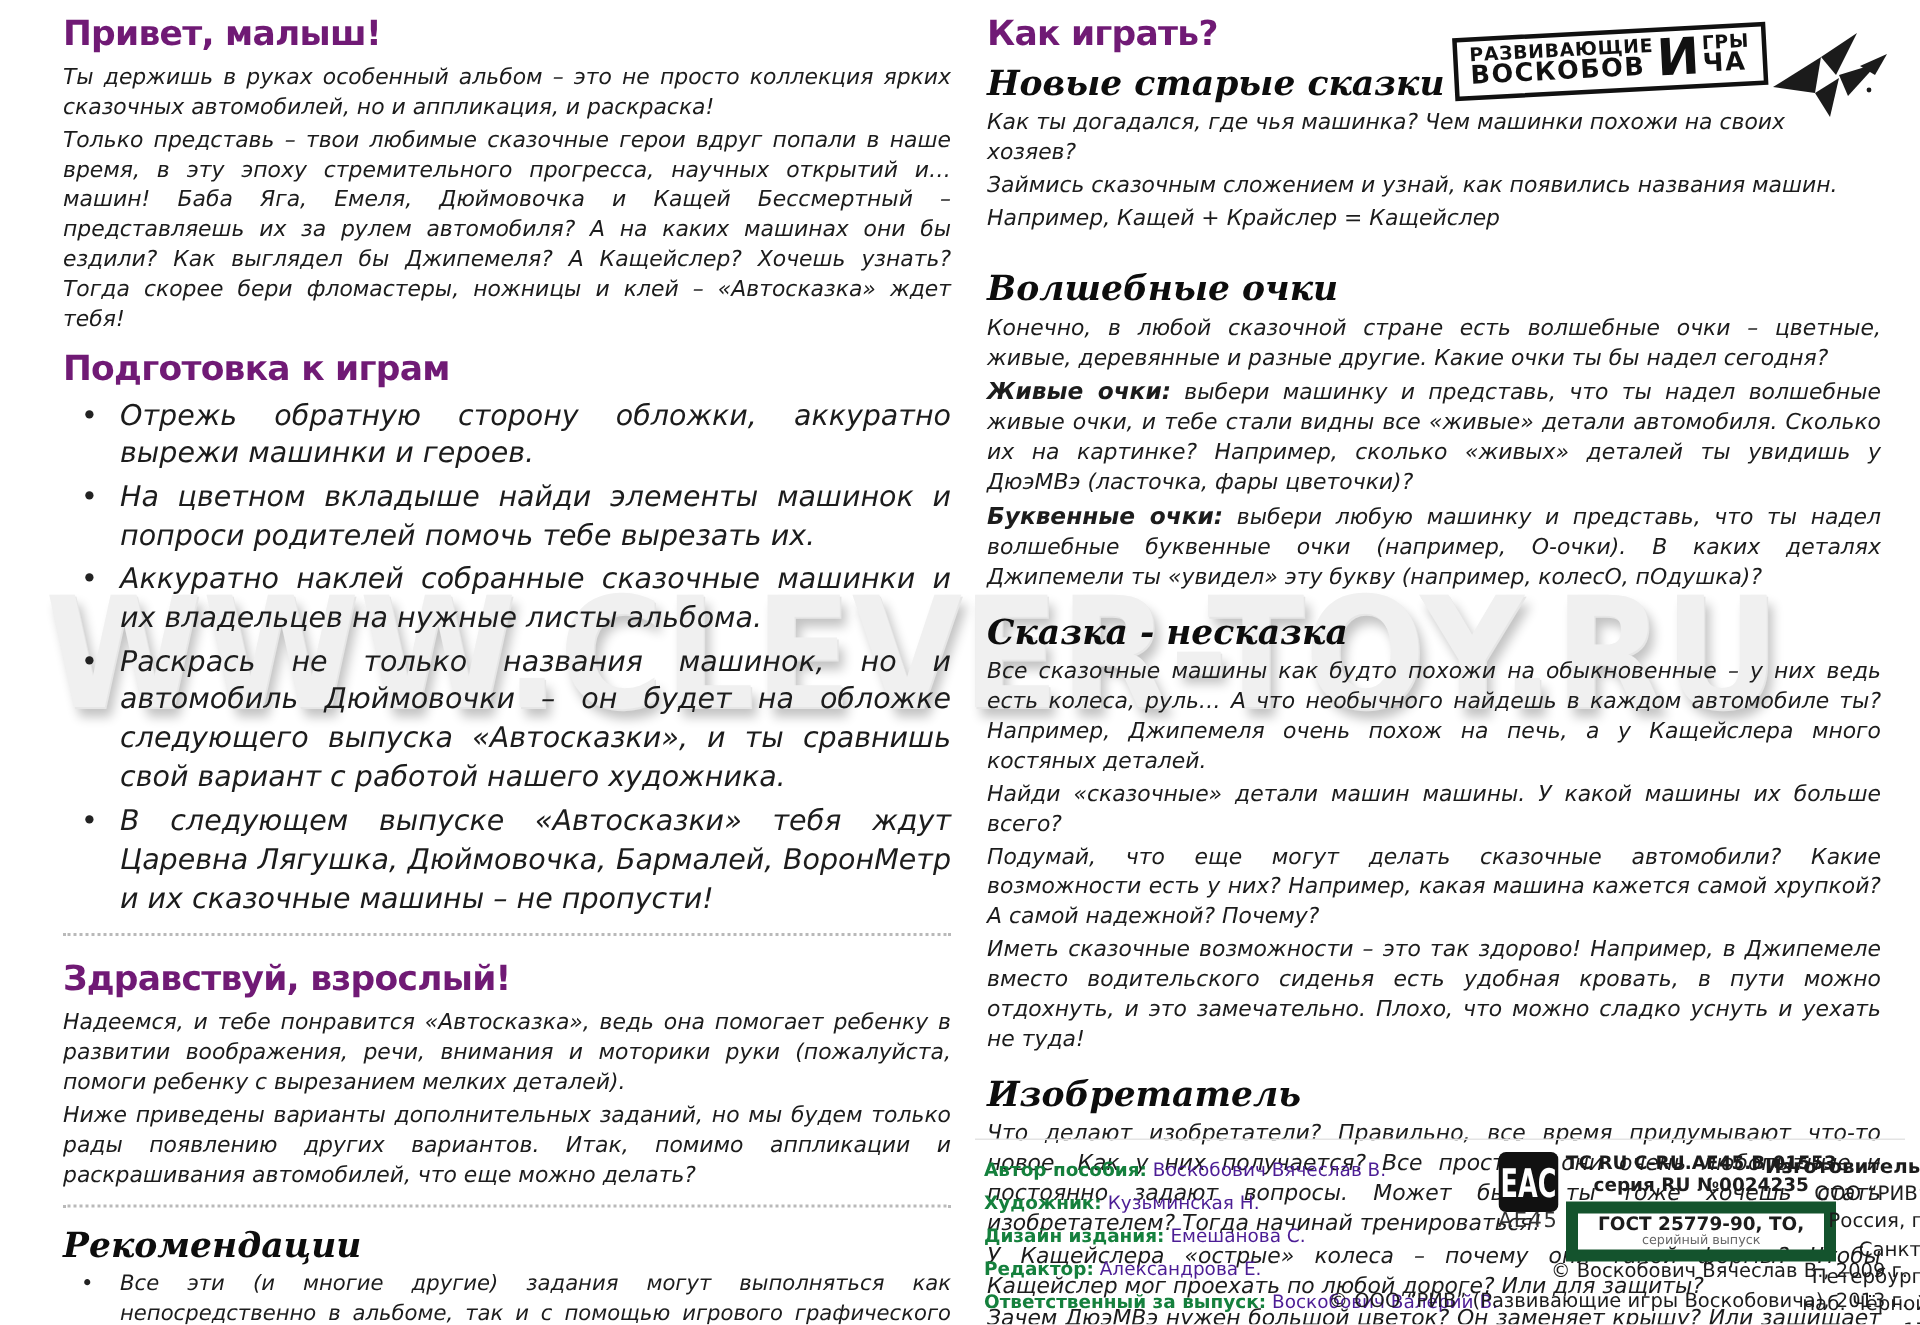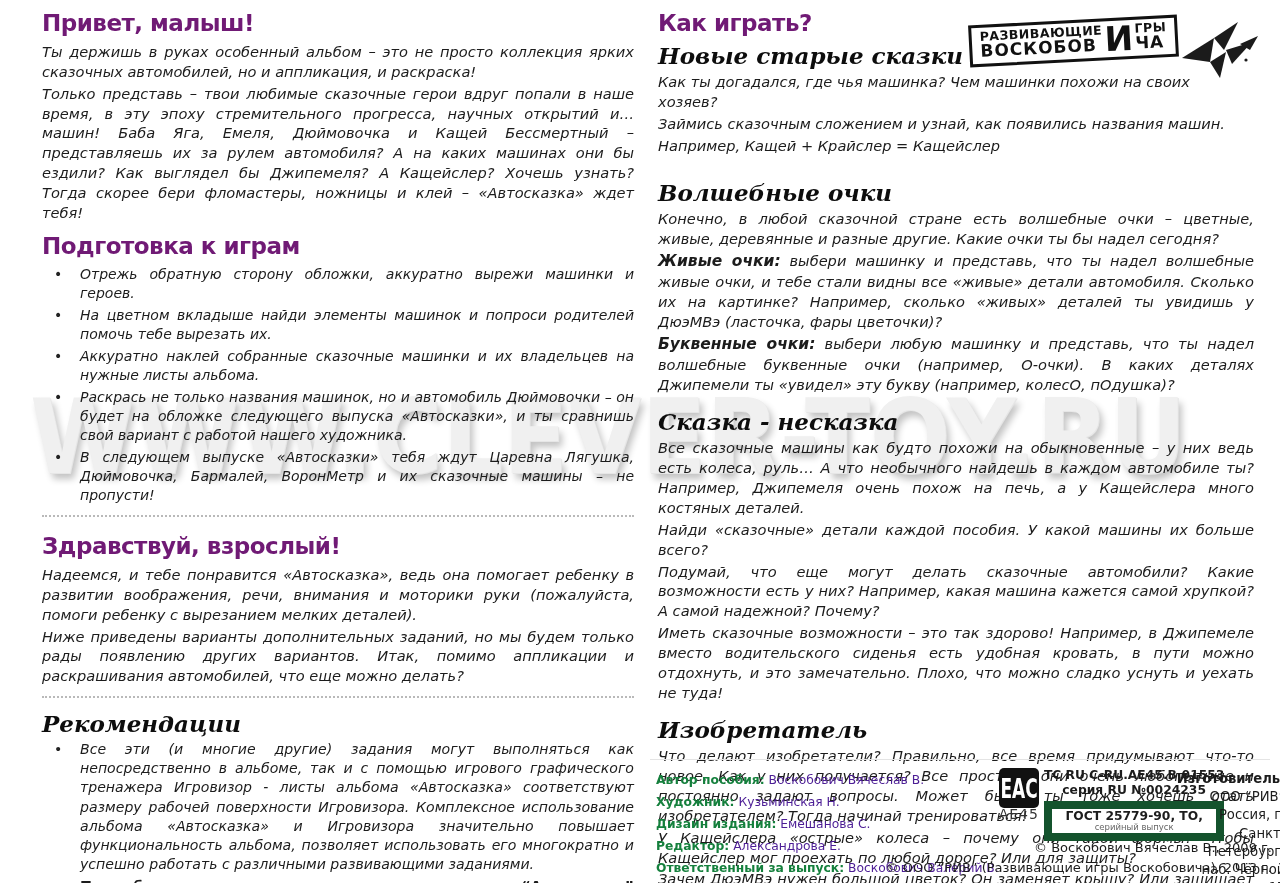--- a/index.html
+++ b/index.html
@@ -12,21 +12,21 @@
     text-shadow:1px 1px 0 #e6e6e6,4px 6px 7px #c3c3c3;}
   .col{position:absolute;top:0;z-index:1;}
   .col-left{left:42px;width:592px;}
   .col-right{left:658px;width:596px;}
   .h1{font-size:23px;font-weight:700;letter-spacing:-0.5px;color:#701a75;margin:10px 0 6px;}
   .h2{font-size:23px;font-weight:700;font-style:italic;color:#0d0d0d;margin:12px 0 3px;
       font-family:"DejaVu Serif",serif;}
   .p{font-style:italic;font-size:14.6px;line-height:1.36;text-align:justify;margin:0 0 2px;}
   .p.loose{text-align:left;}
   ul.blist{list-style:none;margin:2px 0 0;padding:0;}
-  ul.blist li{position:relative;font-style:italic;font-size:14px;line-height:1.36;
+  ul.blist li{position:relative;font-style:italic;font-size:19px;line-height:1.36;
       text-align:justify;padding-left:38px;margin:0 0 3px;}
   ul.blist li:before{content:"•";position:absolute;left:12px;top:0;font-style:normal;color:#222;}
   ul.rec li{font-size:14.1px;}
   ul.rec li.boldli{font-style:normal;font-weight:700;font-size:14.3px;text-align:justify;}
   .runin{font-weight:700;font-size:15.5px;}
   .dotsep{border-top:2px dotted #b9b9b9;height:0;margin:10px 0 4px;}
   
   .howrow{position:relative;}
   .brand-wrap{position:absolute;right:-6px;top:10px;display:flex;align-items:flex-start;}
   .brand-box{border:3px solid #111;background:#fff;transform:rotate(-3deg);
@@ -124,21 +124,21 @@
     <p class="p loose">Займись сказочным сложением и узнай, как появились названия машин.</p>
     <p class="p loose">Например, Кащей + Крайслер = Кащейслер</p>
 
     <div class="h2" style="margin-top:24px;">Волшебные очки</div>
     <p class="p">Конечно, в любой сказочной стране есть волшебные очки – цветные, живые, деревянные и разные другие. Какие очки ты бы надел сегодня?</p>
     <p class="p"><span class="runin">Живые очки:</span> <span>выбери машинку и представь, что ты надел волшебные живые очки, и тебе стали видны все «живые» детали автомобиля. Сколько их на картинке? Например, сколько «живых» деталей ты увидишь у ДюэМВэ (ласточка, фары цветочки)?</span></p>
     <p class="p"><span class="runin">Буквенные очки:</span> <span>выбери любую машинку и представь, что ты надел волшебные буквенные очки (например, О-очки). В каких деталях Джипемели ты «увидел» эту букву (например, колесО, пОдушка)?</span></p>
 
     <div class="h2" style="margin-top:14px;">Сказка - несказка</div>
     <p class="p">Все сказочные машины как будто похожи на обыкновенные – у них ведь есть колеса, руль… А что необычного найдешь в каждом автомобиле ты? Например, Джипемеля очень похож на печь, а у Кащейслера много костяных деталей.</p>
-    <p class="p">Найди «сказочные» детали каждой пособия. У какой машины их больше всего?</p>
+    <p class="p">Найди «сказочные» детали машин машины. У какой машины их больше всего?</p>
     <p class="p">Подумай, что еще могут делать сказочные автомобили? Какие возможности есть у них? Например, какая машина кажется самой хрупкой? А самой надежной? Почему?</p>
     <p class="p">Иметь сказочные возможности – это так здорово! Например, в Джипемеле вместо водительского сиденья есть удобная кровать, в пути можно отдохнуть, и это замечательно. Плохо, что можно сладко уснуть и уехать не туда!</p>
 
     <div class="h2" style="margin-top:14px;">Изобретатель</div>
     <p class="p">Что делают изобретатели? Правильно, все время придумывают что-то новое. Как у них получается? Все просто – они очень любопытные и постоянно задают вопросы. Может быть, ты тоже хочешь стать изобретателем? Тогда начинай тренироваться!</p>
     <p class="p">У Кащейслера «острые» колеса – почему они такой формы? Чтобы Кащейслер мог проехать по любой дороге? Или для защиты?</p>
     <p class="p">Зачем ДюэМВэ нужен большой цветок? Он заменяет крышу? Или защищает водителя от солнца? Или нежной Дюймовочке нравится запах цветов?</p>
 
   </div>
 

